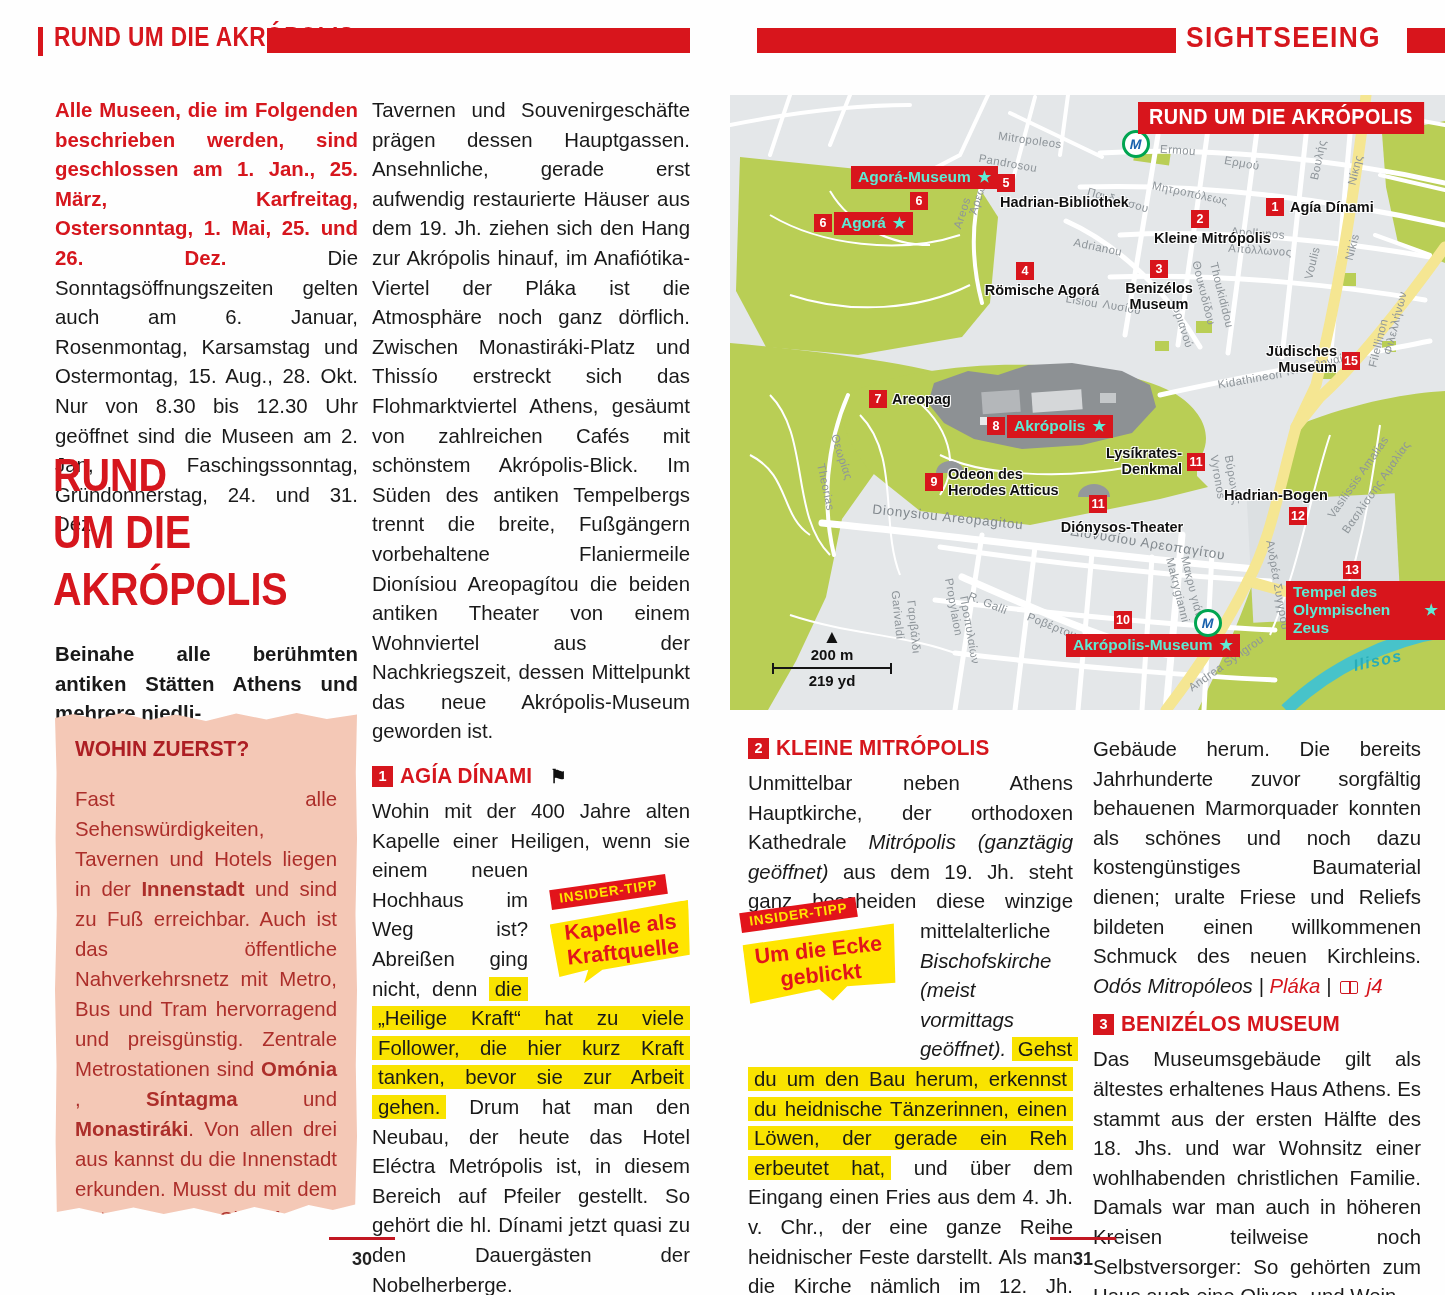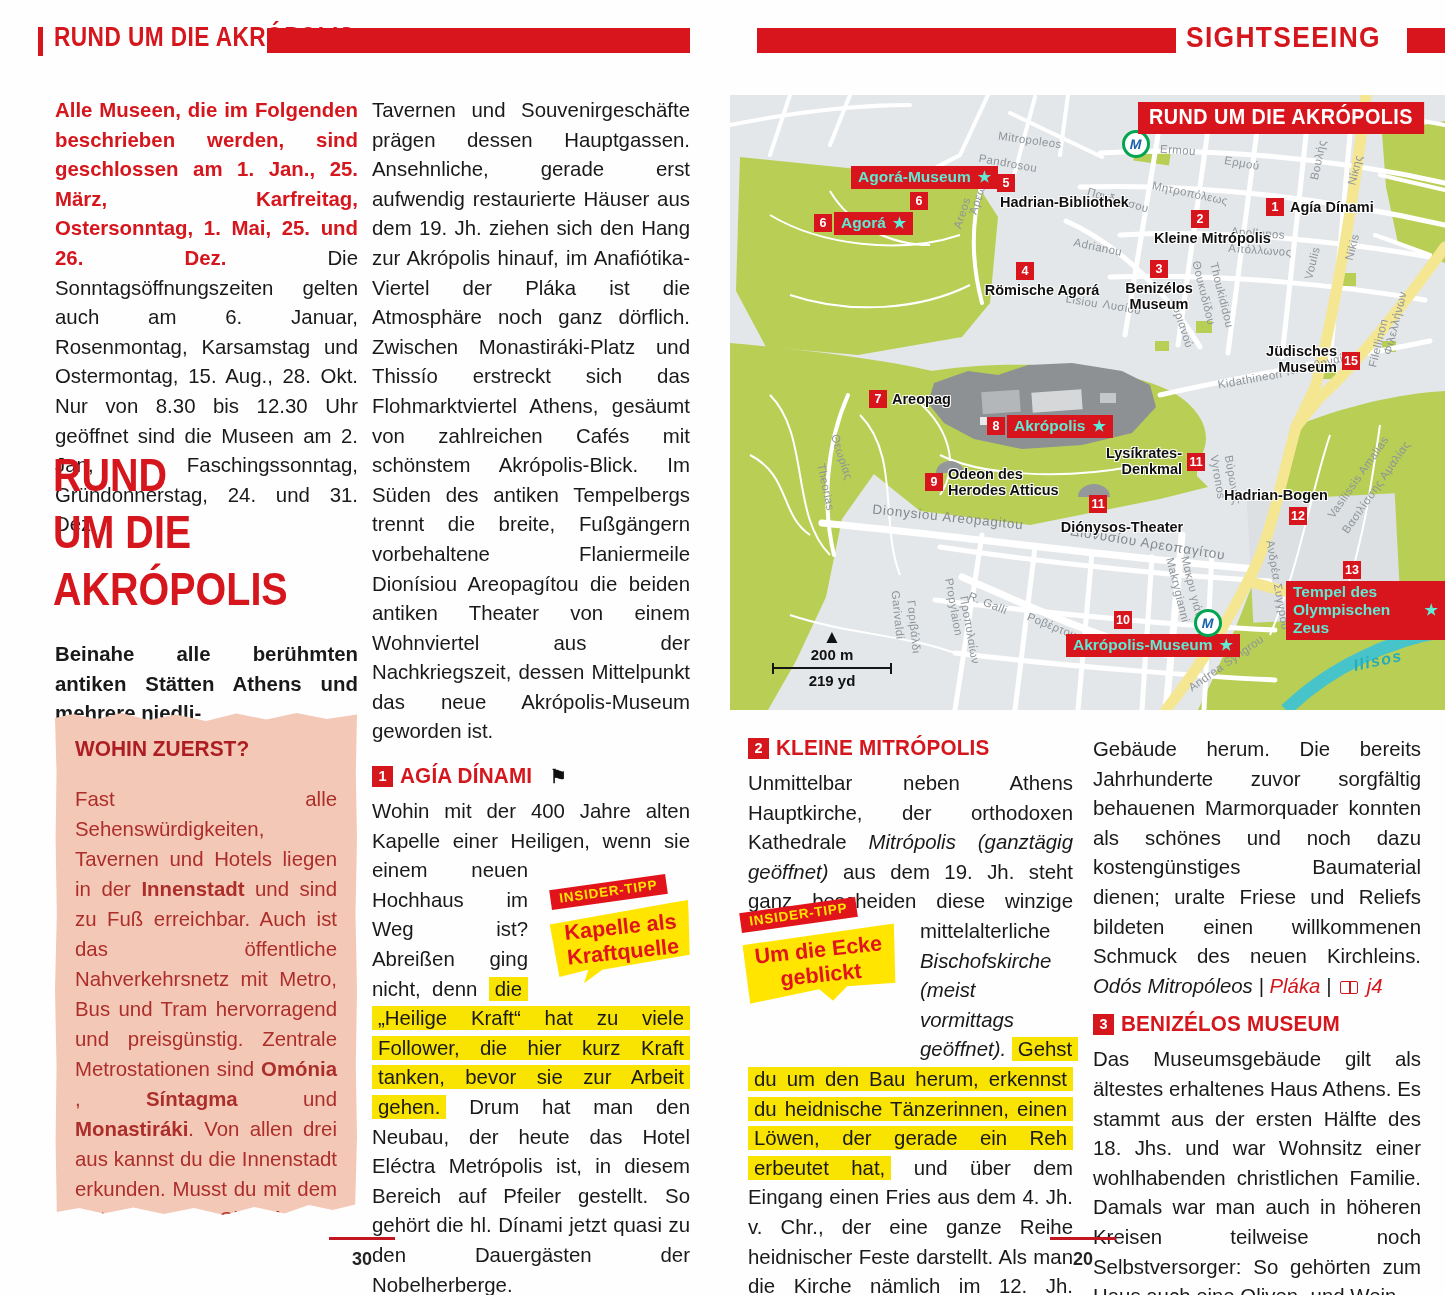--- a/index.html
+++ b/index.html
@@ -326,14 +326,14 @@
   <div class="col4">
     <div class="para"><span>Gebäude herum. Die bereits Jahrhunderte zuvor sorgfältig behauenen Marmorquader konnten als schönes und noch dazu kostengünstiges Baumaterial dienen; uralte Friese und Reliefs bildeten einen willkommenen Schmuck des neuen Kirchleins. </span><span class="i">Odós Mitropóleos | </span><span class="ri">Pláka</span><span class="i"> | </span><span class="icon-open-book"></span><span class="ri"> j4</span></div>
     <div class="sec mt">
       <span class="numchip">3</span>
       <span class="sectitle">BENIZÉLOS MUSEUM</span>
     </div>
     <div class="para">Das Museumsgebäude gilt als ältestes erhaltenes Haus Athens. Es stammt aus der ersten Hälfte des 18. Jhs. und war Wohnsitz einer wohlhabenden christlichen Familie. Damals war man auch in höheren Kreisen teilweise noch Selbstversorger: So gehörten zum Haus auch eine Oliven- und Wein-</div>
   </div>
 
   <div class="pageno p30">30</div>
-  <div class="pageno p31">20</div>
+  <div class="pageno p31">31</div>
 </div>
 
 </body></html>

